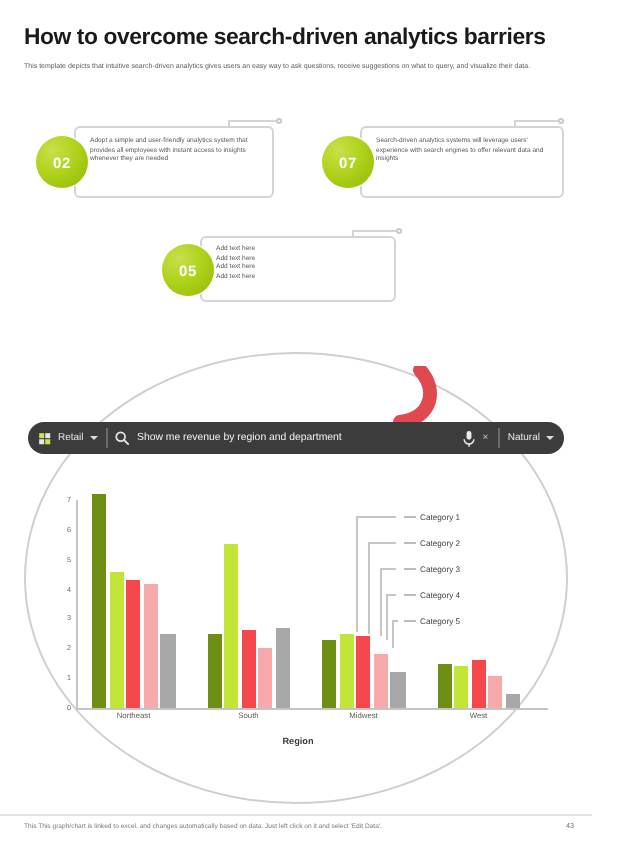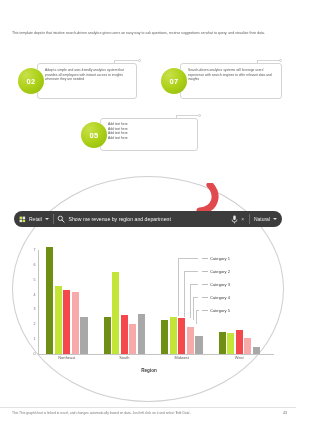--- a/index.html
+++ b/index.html
@@ -105,20 +105,21 @@
   }
   .pageno{
     position:absolute;right:9px;top:411px;font-size:3.6px;color:#6f6f6f;
   }
 </style>
 </head>
 <body>
 
 <div class="page">
 
+  <div class="title">How to overcome search-driven analytics barriers</div>
   <div class="subtitle">This template depicts that intuitive search-driven analytics gives users an easy way to ask questions, receive suggestions on what to query, and visualize their data.</div>
 
   <div class="callout">
     <div class="cbox" style="left:37px;top:63px;width:100px;height:36px;"></div>
     <div class="cbox-txt" style="left:45px;top:68px;width:86px;">Adopt a simple and user-friendly analytics system that provides all employees with instant access to insights whenever they are needed</div>
     <div class="bubble" style="left:18px;top:68px;">02</div>
     <div class="tick" style="left:114px;top:60px;height:4px;"></div>
     <div class="dotline" style="left:114px;top:60px;width:24px;"></div>
     <div class="dotcirc" style="left:138px;top:58.5px;"></div>
   </div>

